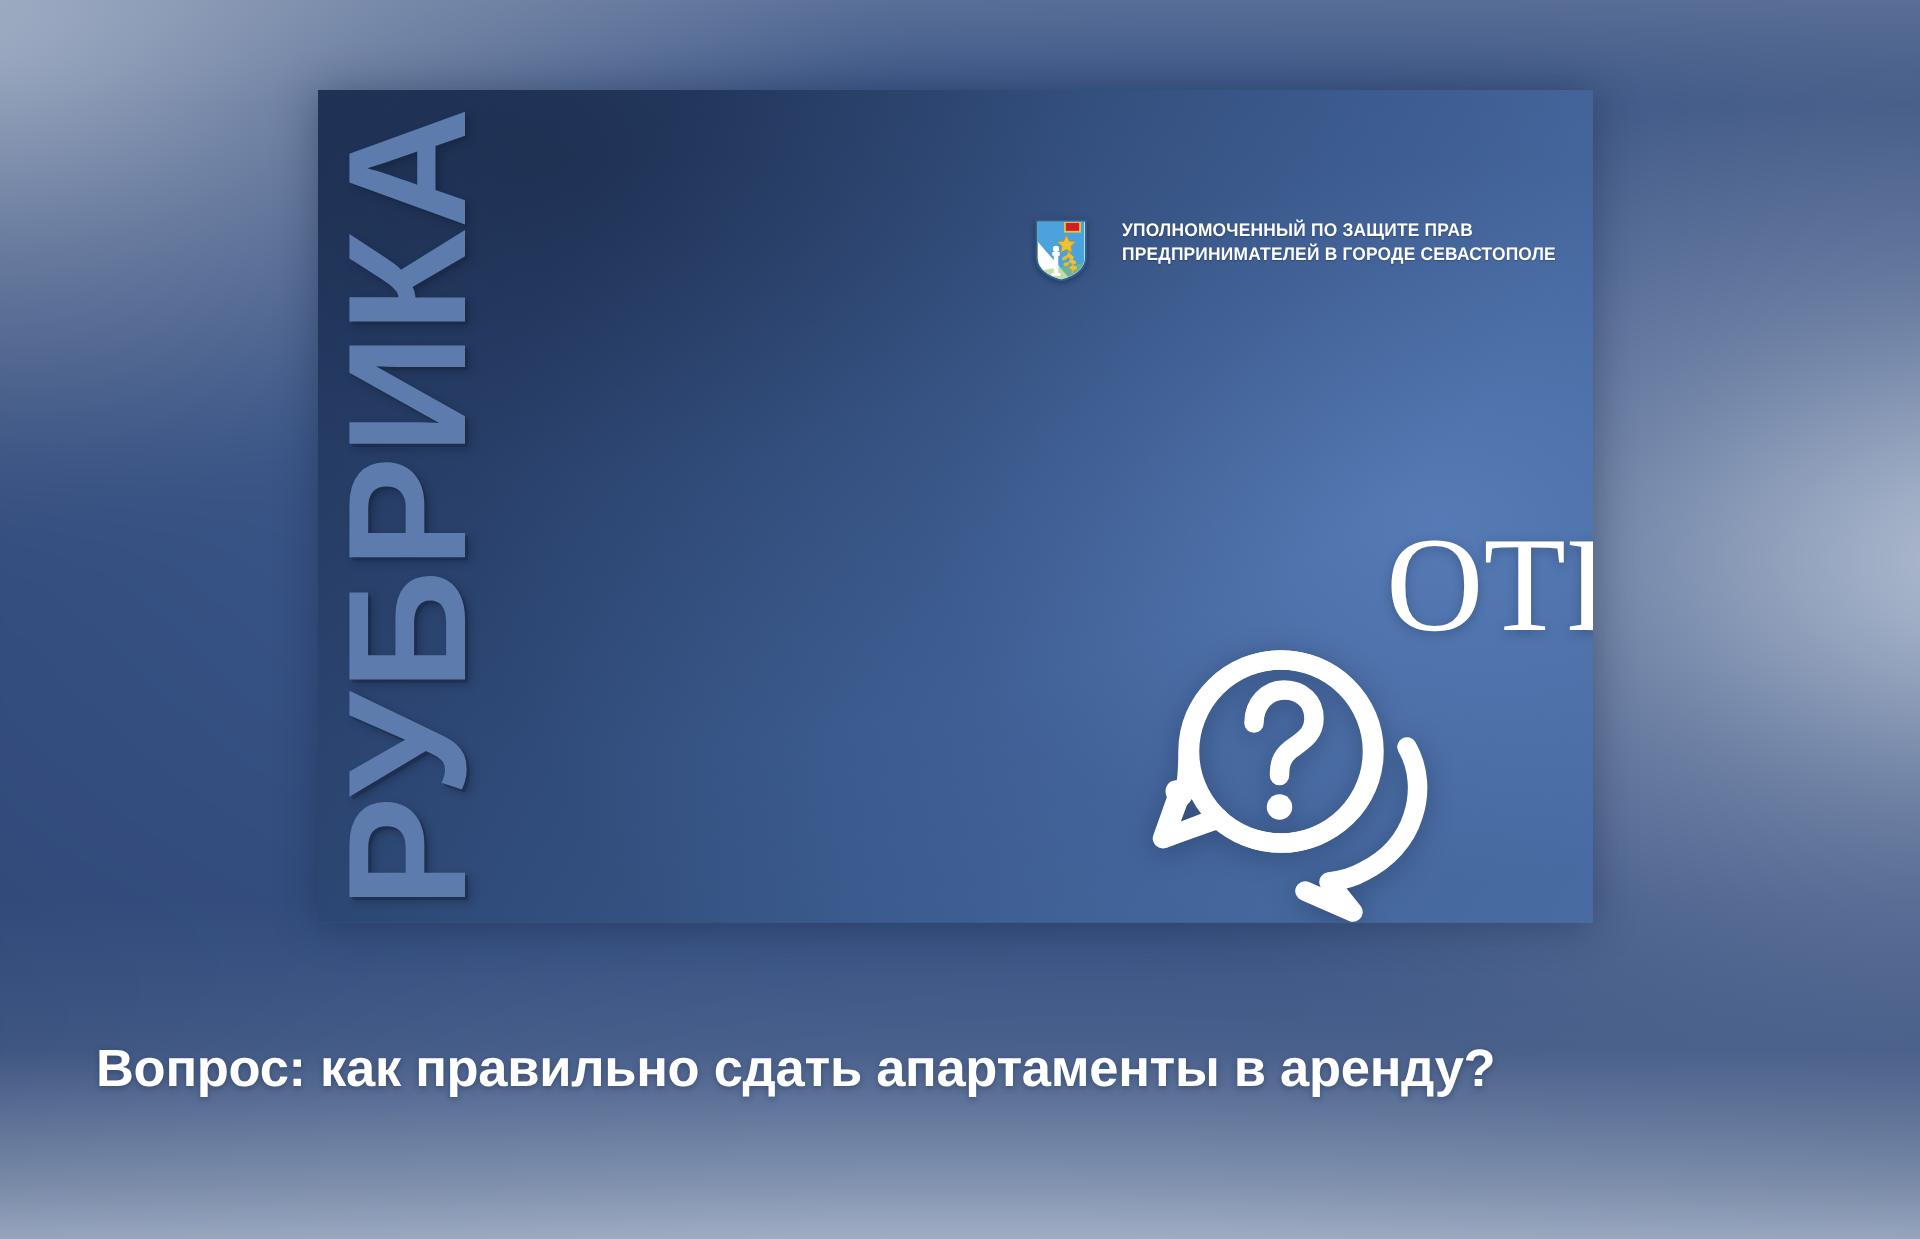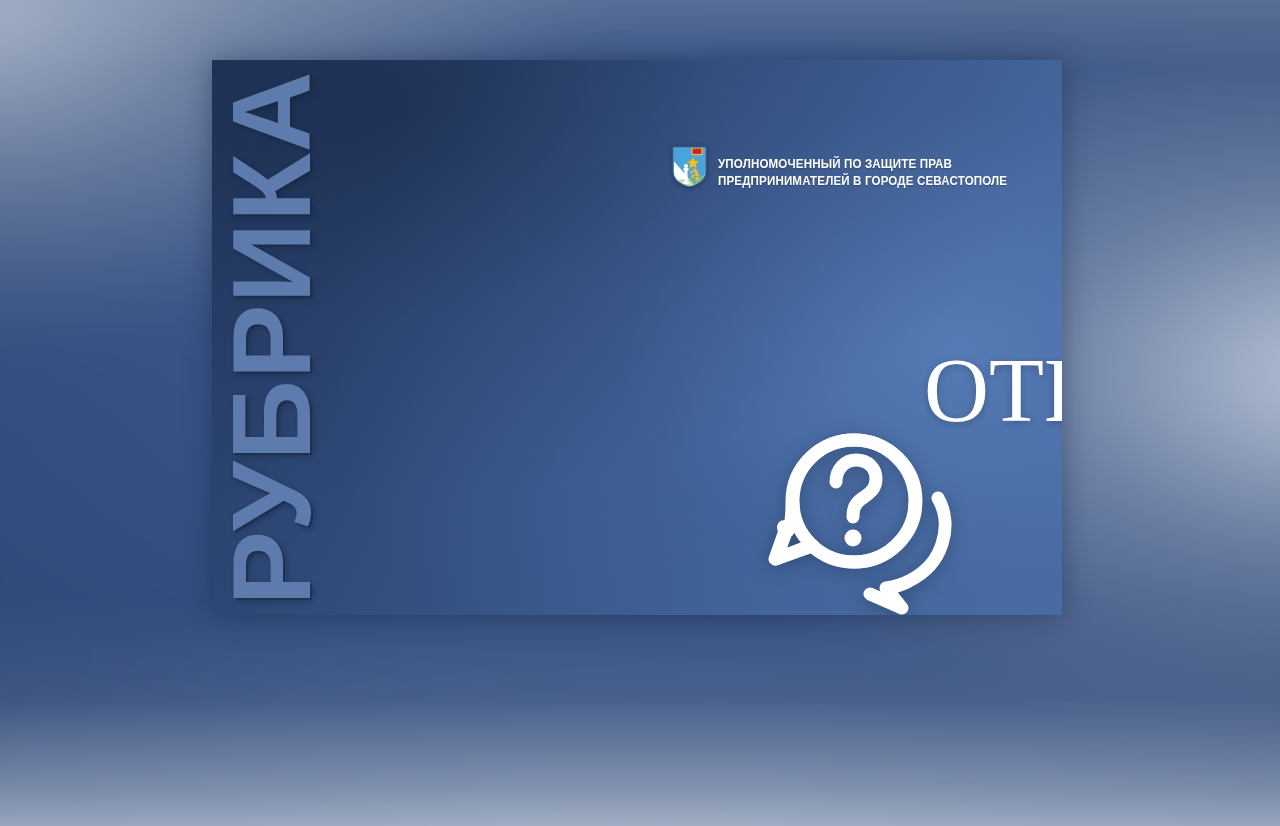--- a/index.html
+++ b/index.html
@@ -120,25 +120,25 @@
     line-height: 1;
     color: #5d7bac;
     text-shadow:
       -2px 2px 0 rgba(26,41,70,0.55),
       -3px 3px 6px rgba(20,33,58,0.45);
   }
 
   
   .brand {
     position: absolute;
-    left: 460px;
+    left: 478px;
     top: 86px;
     display: flex;
-    align-items: flex-end;
-    gap: 11px;
+    align-items: flex-start;
+    gap: 23px;
   }
   .emblem {
     width: 35px;
     height: 42px;
     flex: 0 0 auto;
     display: block;
     filter: drop-shadow(0 1px 2px rgba(12,22,42,0.45));
   }
   .brand-text {
     display: flex;
@@ -292,14 +292,15 @@
       <path d="M94 54
                C94 41 103 32 114 32
                C126 32 134 40 134 51
                C134 62 126 66 118 72
                C112 77 111 82 111 89" fill="none" stroke="#ffffff" stroke-width="13" stroke-linecap="round" stroke-linejoin="round"></path>
       <circle cx="111" cy="110" r="8.5" fill="#ffffff"></circle>
     </svg>
 
   </div>
 
+  <div class="caption">Вопрос: как правильно сдать апартаменты в аренду?</div>
 
 </div>
 
 </body></html>

